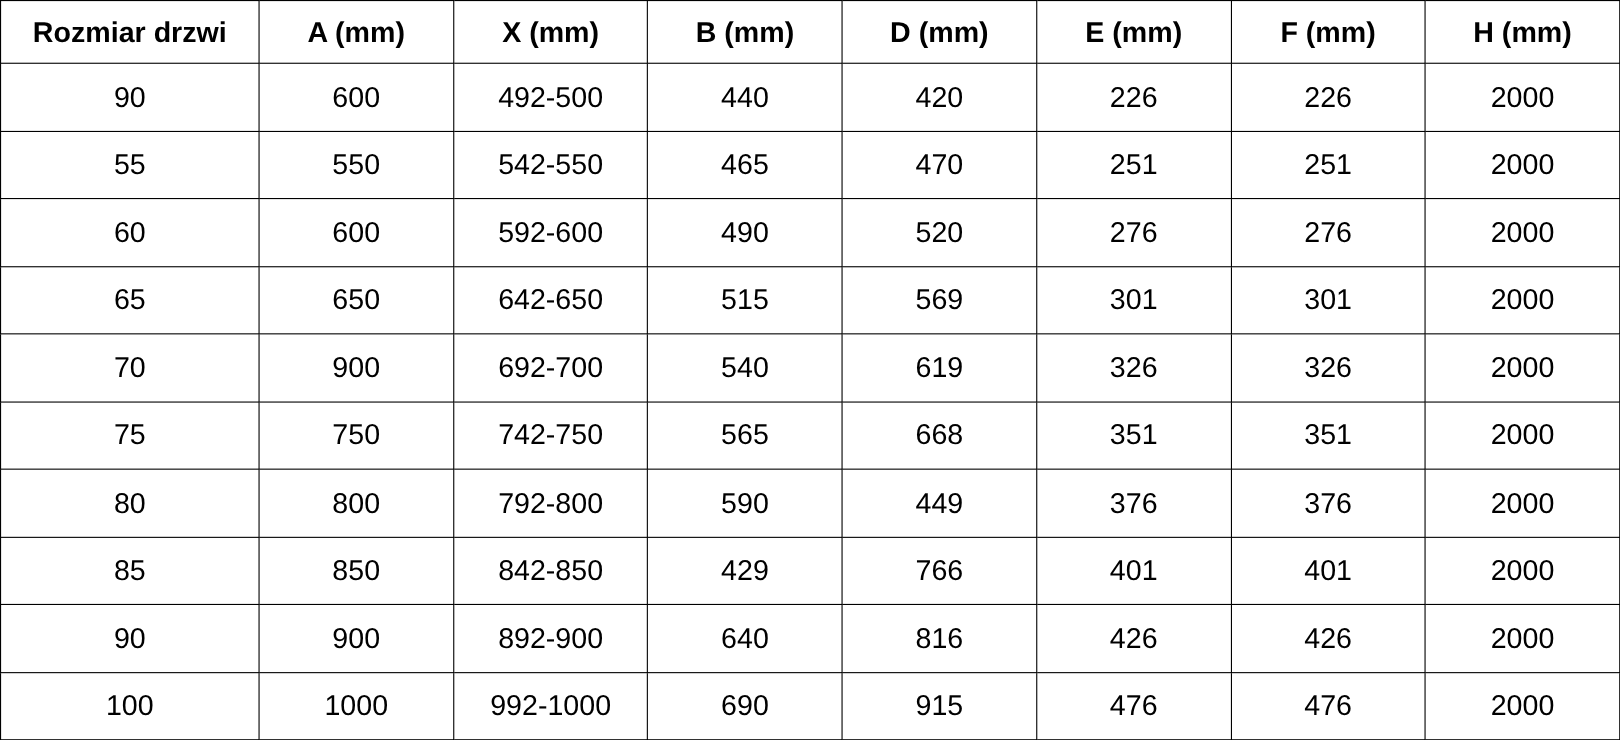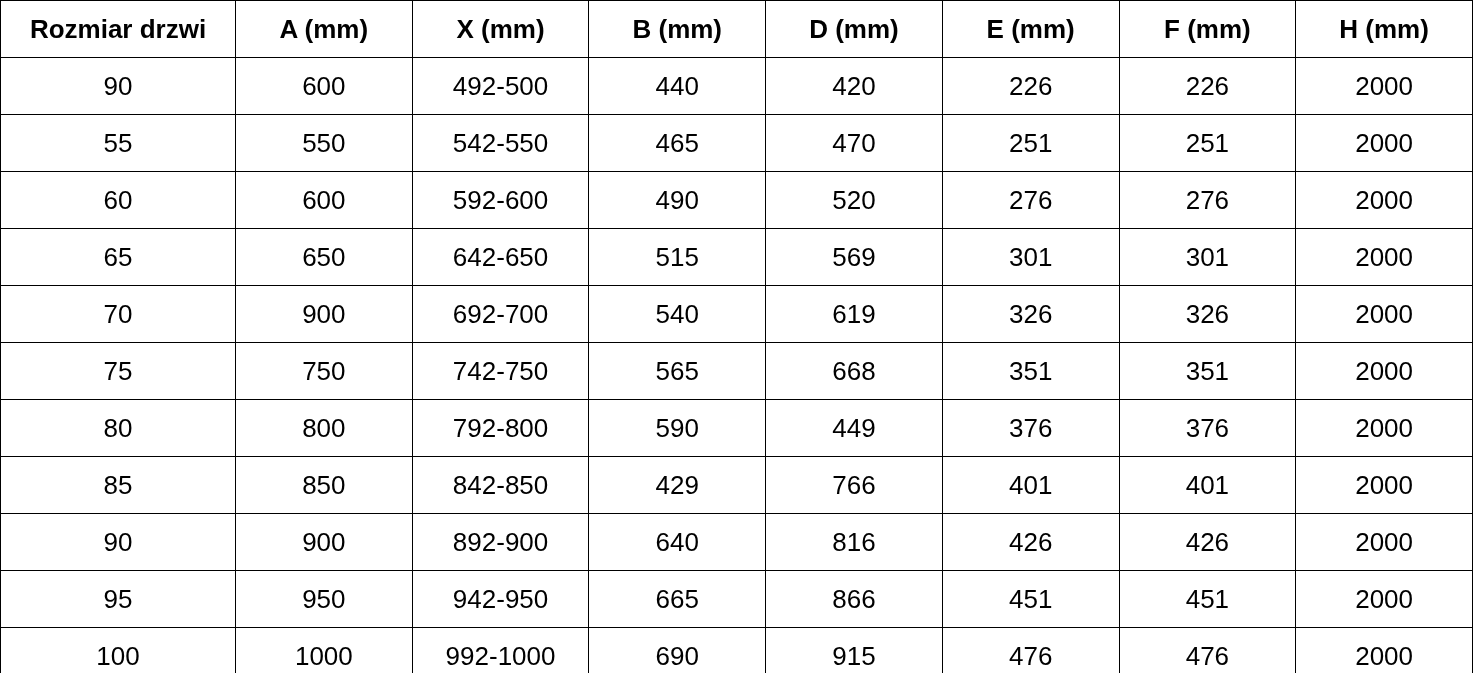--- a/index.html
+++ b/index.html
@@ -155,30 +155,20 @@
           <td>90</td>
           <td>900</td>
           <td>892-900</td>
           <td>640</td>
           <td>816</td>
           <td>426</td>
           <td>426</td>
           <td>2000</td>
         </tr>
         <tr>
-          <td>95</td>
-          <td>950</td>
-          <td>942-950</td>
-          <td>665</td>
-          <td>866</td>
-          <td>451</td>
-          <td>451</td>
-          <td>2000</td>
-        </tr>
-        <tr>
           <td>100</td>
           <td>1000</td>
           <td>992-1000</td>
           <td>690</td>
           <td>915</td>
           <td>476</td>
           <td>476</td>
           <td>2000</td>
         </tr>
       </tbody>

